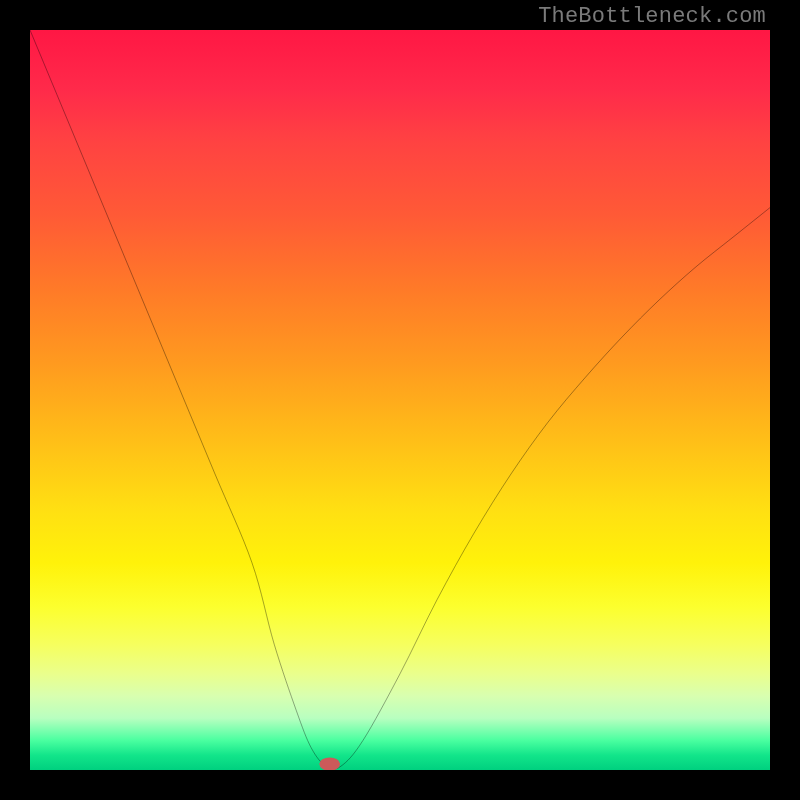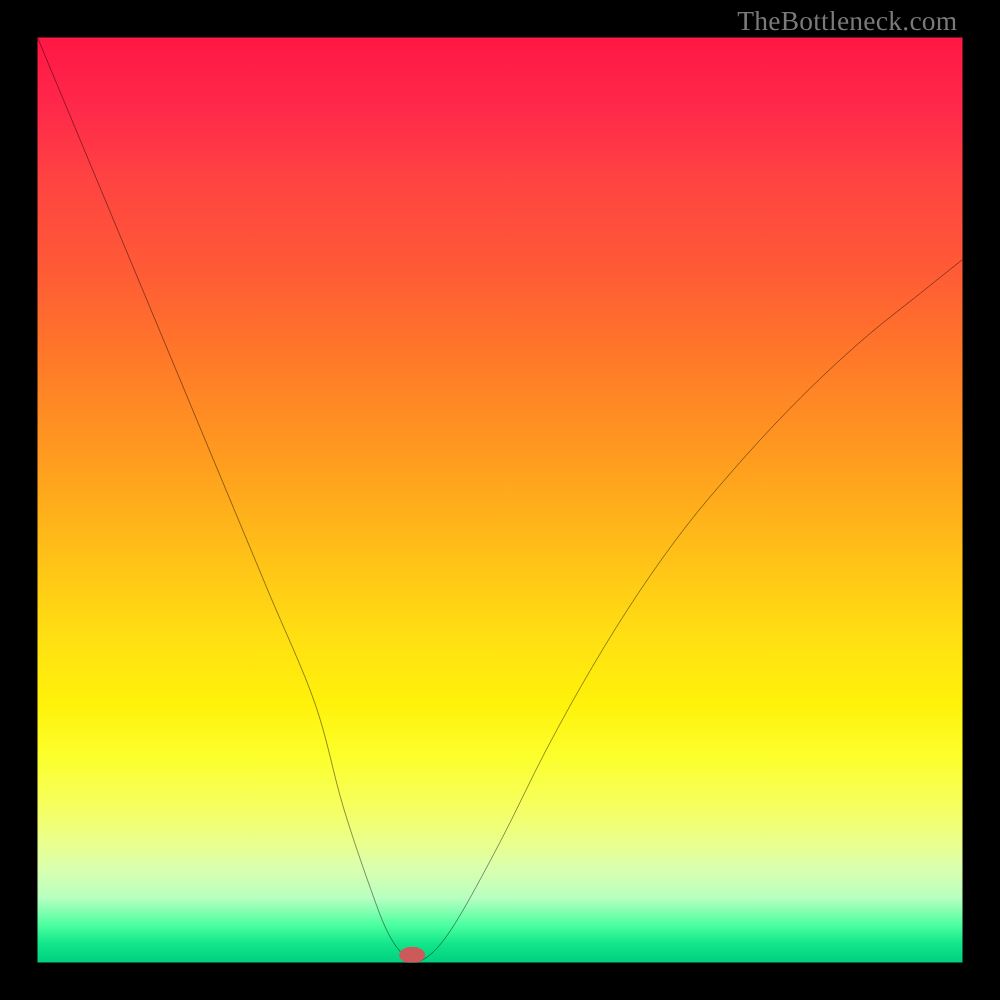--- a/index.html
+++ b/index.html
@@ -33,21 +33,21 @@
       #b8ffc0 93%,
       #4affa0 96%,
       #12e58a 98%,
       #00d07f 100%
     );
   }
   .watermark {
     position: absolute;
     top: 4px;
     right: 34px;
-    font-family: Liberation Serif, serif;
+    font-family: Liberation Mono, monospace;
     font-size: 22px;
     color: #7a7a7a;
     letter-spacing: 0.2px;
     user-select: none;
   }
   .curve-svg {
     position: absolute;
     left: 0;
     top: 0;
     width: 740px;

